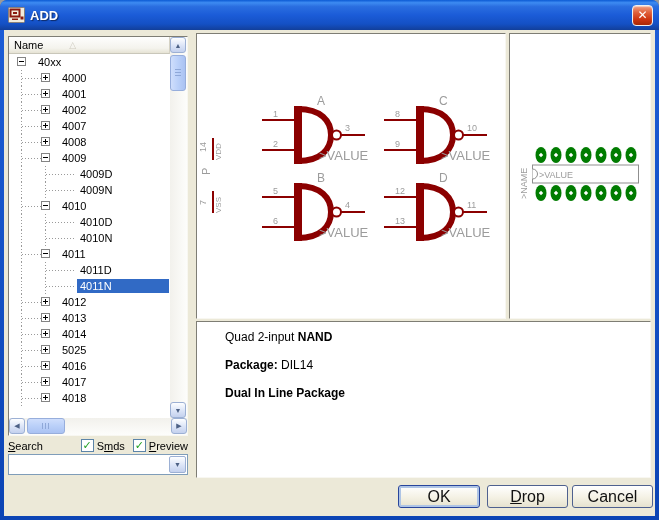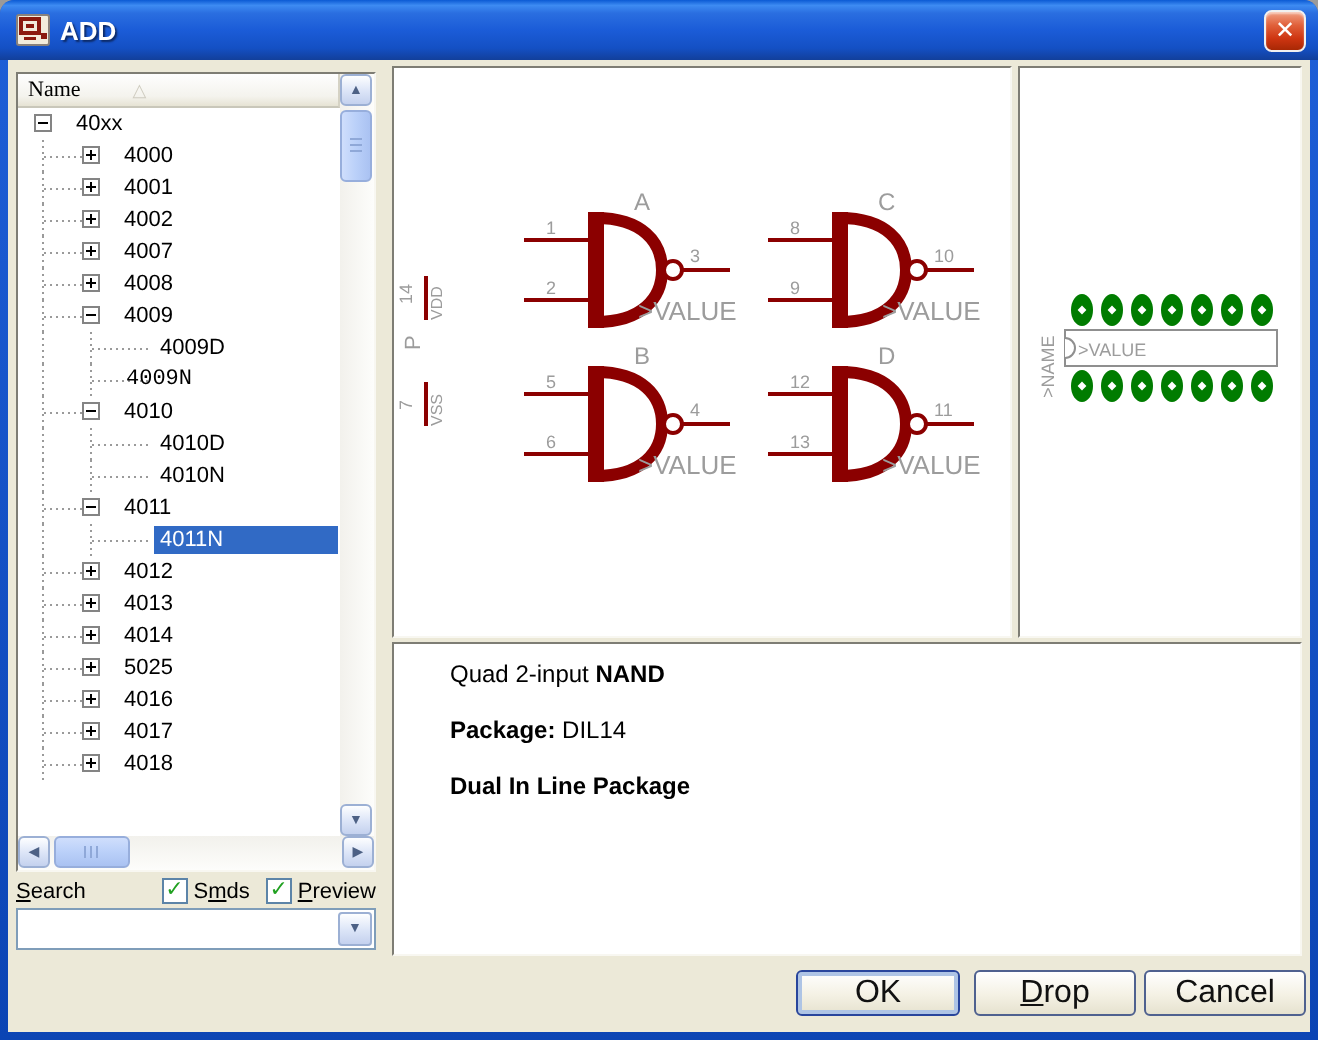--- a/index.html
+++ b/index.html
@@ -18,21 +18,21 @@
   .client{position:absolute;left:4px;top:30px;width:651px;height:486px;background:#ECE9D8;}
 
   
   .panel{position:absolute;background:#fff;border:1px solid;border-color:#7E7D74 #F8F7F1 #F8F7F1 #7E7D74;}
 
   
   .tree-panel{left:4px;top:6px;width:180px;height:400px;display:grid;
     grid-template-columns:1fr 17px;grid-template-rows:17px 1fr 17px;}
   .tree-header{grid-column:1;grid-row:1;background:linear-gradient(180deg,#fefefe,#f4f3ed 70%,#e6e3d4);
     border-right:1px solid #d5d2c4;border-bottom:1px solid #c9c7ba;display:flex;align-items:center;
-    font-size:11px;padding:0 5px;gap:26px;color:#000;font-family:Liberation Serif, serif;}
+    font-size:11px;padding:0 5px;gap:26px;color:#000;}
   .sort-icon{color:#cfccc0;font-size:9px;line-height:9px;}
   .tree-rows{grid-column:1;grid-row:2;position:relative;overflow:hidden;background:#fff;}
   .trow{position:relative;height:16px;font-size:11px;padding-left:20px;}
   .guide{position:absolute;top:0;bottom:0;width:1px;
     background-image:repeating-linear-gradient(to bottom,#9a9a9a 0 1px,transparent 1px 3px);}
   .stub{position:absolute;top:8px;height:1px;
     background-image:repeating-linear-gradient(to right,#9a9a9a 0 1px,transparent 1px 3px);}
   .pm{position:absolute;top:3px;width:9px;height:9px;border:1px solid #848484;background:#fff;}
   .pm::before{content:"";position:absolute;left:1px;right:1px;top:3px;height:1px;background:#000;}
   .pm.plus::after{content:"";position:absolute;top:1px;bottom:1px;left:3px;width:1px;background:#000;}
@@ -154,21 +154,21 @@
           <div class="trow">
             <span class="guide" style="left: 12px;"></span>
             <span class="guide" style="left: 36px;"></span>
             <span class="stub" style="left: 37px; width: 30px;"></span>
             <span class="tlabel" style="left: 68px;">4009D</span>
           </div>
           <div class="trow">
             <span class="guide" style="left: 12px;"></span>
             <span class="guide" style="left: 36px;"></span>
             <span class="stub" style="left: 37px; width: 30px;"></span>
-            <span class="tlabel" style="left: 51px; font-family: Liberation Mono, monospace;">4009N</span>
+            <span class="tlabel" style="left: 68px;">4009N</span>
           </div>
           <div class="trow">
             <span class="guide" style="left: 12px;"></span>
             <span class="stub" style="left: 13px; width: 19px;"></span>
             <span class="pm minus" style="left: 32px;"></span>
             <span class="tlabel" style="left: 50px;">4010</span>
           </div>
           <div class="trow">
             <span class="guide" style="left: 12px;"></span>
             <span class="guide" style="left: 36px;"></span>
@@ -179,20 +179,26 @@
             <span class="guide" style="left: 12px;"></span>
             <span class="guide" style="left: 36px;"></span>
             <span class="stub" style="left: 37px; width: 30px;"></span>
             <span class="tlabel" style="left: 68px;">4010N</span>
           </div>
           <div class="trow">
             <span class="guide" style="left: 12px;"></span>
             <span class="stub" style="left: 13px; width: 19px;"></span>
             <span class="pm minus" style="left: 32px;"></span>
             <span class="tlabel" style="left: 50px;">4011</span>
+          </div>
+          <div class="trow">
+            <span class="guide" style="left: 12px;"></span>
+            <span class="guide" style="left: 36px;"></span>
+            <span class="stub" style="left: 37px; width: 30px;"></span>
+            <span class="tlabel" style="left: 68px;">4011D</span>
           </div>
           <div class="trow">
             <span class="guide" style="left: 12px;"></span>
             <span class="guide" style="left: 36px;"></span>
             <span class="stub" style="left: 37px; width: 30px;"></span>
             <span class="tlabel sel" style="left: 68px; right: 1px;">4011N</span>
           </div>
           <div class="trow">
             <span class="guide" style="left: 12px;"></span>
             <span class="stub" style="left: 13px; width: 19px;"></span>

